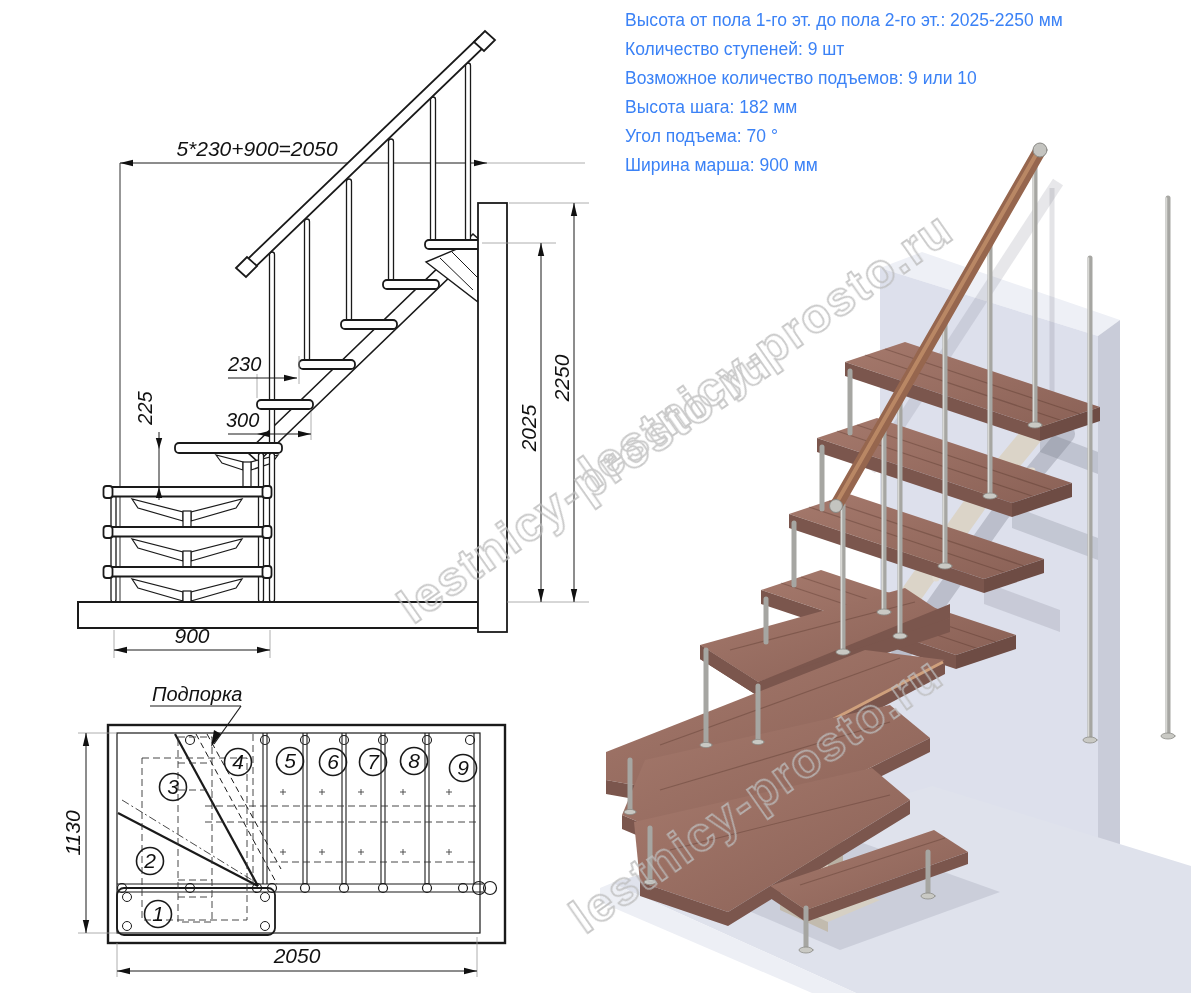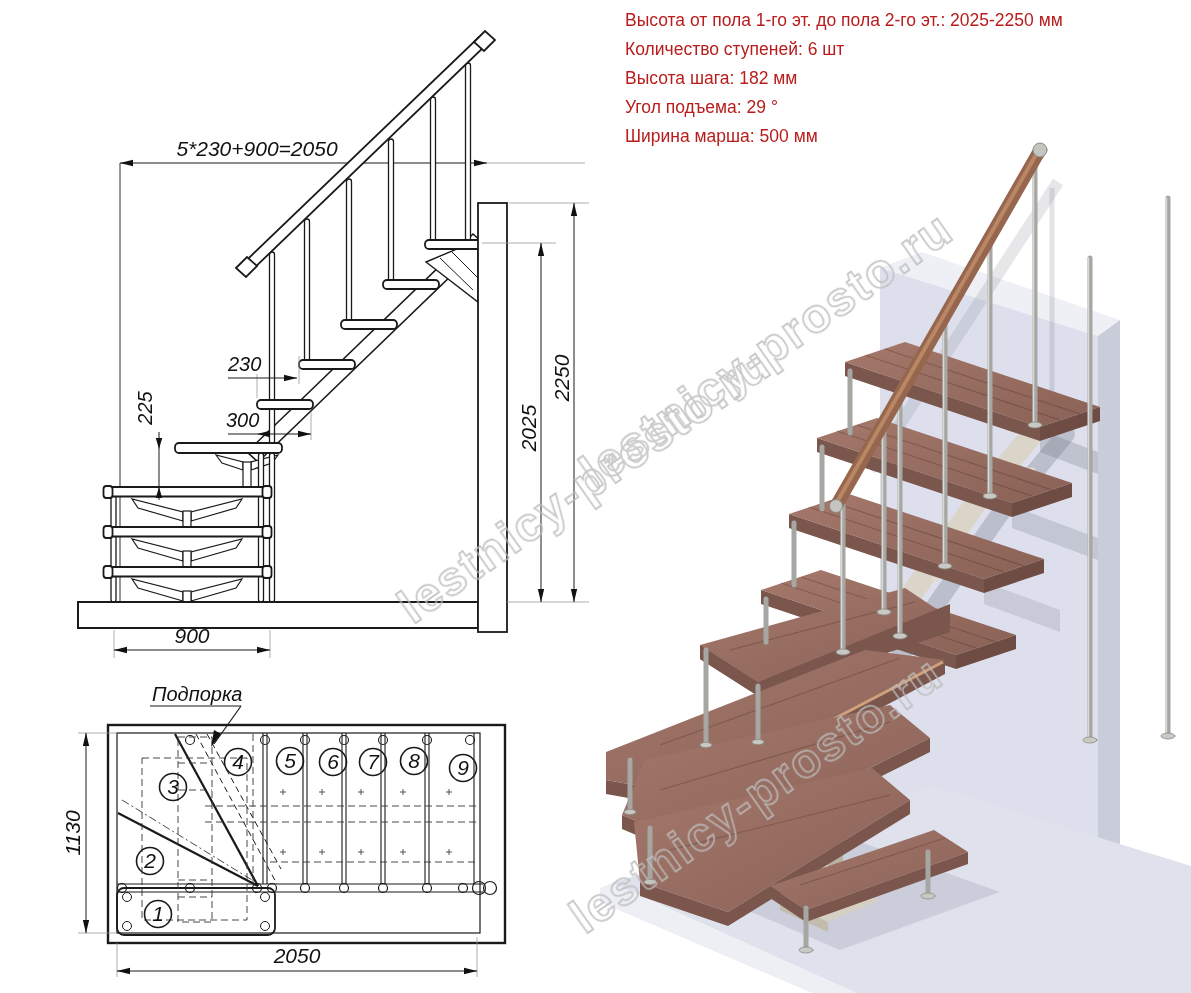--- a/index.html
+++ b/index.html
@@ -1,36 +1,37 @@
 <!DOCTYPE html>
 <html><head>
 <meta charset="utf-8">
 <style>
   html,body{margin:0;padding:0;background:#fff;}
   .page{position:relative;width:1191px;height:993px;background:#fff;overflow:hidden;
-        font-family:"Liberation Sans",sans-serif;color:#b91c1c;}
+        font-family:"Liberation Sans",sans-serif;color:#3b82f6;}
   .specs{position:absolute;left:625px;top:6px;font-size:17.5px;line-height:29px;white-space:nowrap;}
   .view{position:absolute;}
   svg text{font-family:"Liberation Sans",sans-serif;}
   .dim{font-style:italic;font-size:21px;fill:#111;}
   .dimsm{font-style:italic;font-size:20px;fill:#111;}
   .stepnum{font-style:italic;font-size:21px;fill:#111;}
   .wm-layer{position:absolute;left:0;top:0;pointer-events:none;}
 </style>
 </head>
 <body>
 
 <div class="page">
 
   <div class="specs">
     <div>Высота от пола 1-го эт. до пола 2-го эт.: 2025-2250 мм</div>
-    <div>Количество ступеней: 6 шт</div>
+    <div>Количество ступеней: 9 шт</div>
+    <div>Возможное количество подъемов: 9 или 10</div>
     <div>Высота шага: 182 мм</div>
-    <div>Угол подъема: 29 °</div>
-    <div>Ширина марша: 500 мм</div>
+    <div>Угол подъема: 70 °</div>
+    <div>Ширина марша: 900 мм</div>
   </div>
 
   <svg class="view" style="left:60px;top:20px" width="560" height="660" viewBox="60 20 560 660">
     <g stroke="#1a1a1a" fill="none" stroke-width="1.6">
 
       <g>
         <line x1="120" y1="163" x2="487" y2="163" stroke-width="1"></line>
         <line x1="120" y1="163" x2="120" y2="602" stroke-width="0.9"></line>
         <line x1="487" y1="163" x2="585" y2="163" stroke="#999" stroke-width="0.8"></line>
         <path d="M120 163 L133 159.8 L133 166.2 Z" fill="#111" stroke="none"></path>

